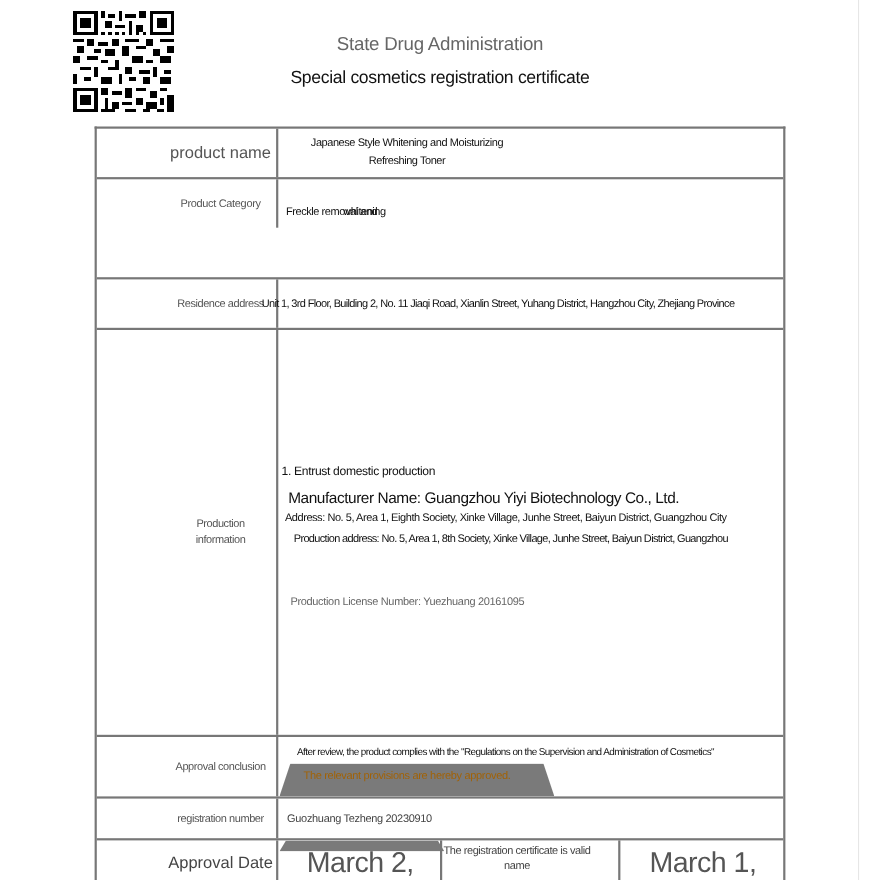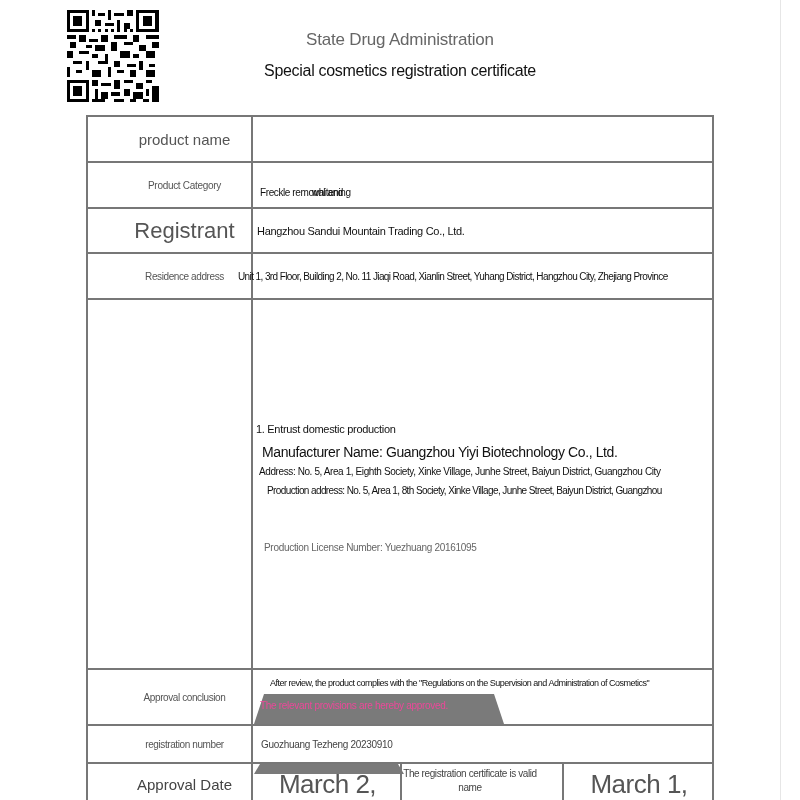--- a/index.html
+++ b/index.html
@@ -8,21 +8,21 @@
   .cond { font-stretch: condensed; }
   .page-edge { position: absolute; left: 780px; top: 0; width: 1px; height: 800px; background: #e6e6e6; }
 
   .qr { position: absolute; left: 65px; top: 10px; width: 95px; height: 92px; }
   .title { position: absolute; left: 230px; top: 30px; width: 340px; text-align: center; font-size: 17px; color: #666; letter-spacing: -0.2px; }
   .subtitle { position: absolute; left: 230px; top: 62px; width: 340px; text-align: center; font-size: 16px; color: #111; letter-spacing: -0.3px; }
 
   .tbl { position: absolute; left: 86px; top: 115px; width: 628px; height: 700px; border: 2px solid #777; border-bottom: none; }
   .row { position: absolute; left: 0; width: 100%; border-top: 2px solid #777; }
   .row.first { border-top: none; }
-  .lbl { position: absolute; left: 0; top: 0; width: 193px; height: 100%; display: flex; align-items: center; justify-content: center; text-align: center; color: #555; }
+  .lbl { position: absolute; left: 16px; top: 0; width: 193px; height: 100%; display: flex; align-items: center; justify-content: center; text-align: center; color: #555; }
   .vline { position: absolute; left: 163px; top: 0; width: 2px; height: 100%; background: #777; }
   .val { position: absolute; left: 166px; top: 0; right: 0; height: 100%; }
 
   .t-xs { font-size: 10px; letter-spacing: -0.4px; }
   .t-sm { font-size: 11px; letter-spacing: -0.3px; }
   .t-md { font-size: 10px; letter-spacing: -0.3px; }
   .t-lg { font-size: 15px; }
   .t-xl { font-size: 22px; }
 
   .banner { position: absolute; background: #7a7a7a; clip-path: polygon(4% 0, 96% 0, 100% 100%, 0 100%); }
@@ -117,61 +117,64 @@
 </svg>
 
 <div class="title cond">State Drug Administration</div>
 <div class="subtitle cond">Special cosmetics registration certificate</div>
 
 <div class="tbl">
 
   <div class="row first" style="top:0; height:44px;">
     <div class="lbl t-lg">product name</div>
     <div class="vline"></div>
+    <div class="val">
+      <div class="t-xs" style="position:absolute; left:26px; top:8px; width:180px; text-align:center;">Japanese Style Whitening and Moisturizing</div>
+      <div class="t-xs" style="position:absolute; left:26px; top:24px; width:180px; text-align:center;">Refreshing Toner</div>
+    </div>
   </div>
 
   <div class="row" style="top:44px; height:46px;">
     <div class="lbl t-md">Product Category</div>
     <div class="vline"></div>
     <div class="val">
       <div class="t-xs" style="position:absolute; left:6px; top:24px;">Freckle removal and</div>
       <div class="t-xs" style="position:absolute; left:30px; top:24px;margin-left:28px;">whitening</div>
     </div>
   </div>
 
-  <div class="row" style="top:90px; height:45px;">
-    <div class="lbl t-xl">Registrant</div>
-    <div class="vline"></div>
-    <div class="val t-sm" style="display:flex; align-items:center; padding-left:3px;">Hangzhou Sandui Mountain Trading Co., Ltd.</div>
-  </div>
 
   <div class="row" style="top:135px; height:46px;">
     <div class="lbl t-xs">Residence address</div>
     <div class="vline"></div>
     <div class="val t-xs" style="display:flex; align-items:center; left:150px; white-space:nowrap; letter-spacing:-0.6px;">Unit 1, 3rd Floor, Building 2, No. 11 Jiaqi Road, Xianlin Street, Yuhang District, Hangzhou City, Zhejiang Province</div>
   </div>
 
   <div class="row" style="top:181px; height:370px;">
+    <div class="lbl t-xs" style="flex-direction:column;">
+      <span>Production</span>
+      <span style="margin-top:4px;">information</span>
+    </div>
     <div class="vline"></div>
     <div class="val">
       <div class="t-sm" style="position:absolute; left:2px; top:123px;">1. Entrust domestic production</div>
       <div style="position:absolute; left:8px; top:144px; font-size:14px; letter-spacing:-0.4px;">Manufacturer Name: Guangzhou Yiyi Biotechnology Co., Ltd.</div>
       <div class="t-xs" style="position:absolute; left:5px; top:166px; white-space:nowrap;">Address: No. 5, Area 1, Eighth Society, Xinke Village, Junhe Street, Baiyun District, Guangzhou City</div>
       <div class="t-xs" style="position:absolute; left:13px; top:185px; white-space:nowrap; letter-spacing:-0.6px;">Production address: No. 5, Area 1, 8th Society, Xinke Village, Junhe Street, Baiyun District, Guangzhou</div>
       <div class="t-md" style="position:absolute; left:10px; top:206px; color:#666;margin-top:36px;">Production License Number: Yuezhuang 20161095</div>
     </div>
   </div>
 
   <div class="row" style="top:551px; height:56px;">
     <div class="lbl t-xs">Approval conclusion</div>
     <div class="vline"></div>
     <div class="val">
       <div style="position:absolute; left:16px; top:8px; font-size:9px; letter-spacing:-0.5px; white-space:nowrap;">After review, the product complies with the "Regulations on the Supervision and Administration of Cosmetics"</div>
       <div class="banner" style="left:0; top:24px; width:250px; height:30px;"></div>
-      <div class="t-md" style="position:absolute; left:6px; top:30px; color:#ec4899;">The relevant provisions are hereby approved.</div>
+      <div class="t-md" style="position:absolute; left:22px; top:30px; color:#a16207;">The relevant provisions are hereby approved.</div>
     </div>
   </div>
 
   <div class="row" style="top:607px; height:38px;">
     <div class="lbl t-xs">registration number</div>
     <div class="vline"></div>
     <div class="val t-md" style="display:flex; align-items:center; padding-left:7px; color:#444;">Guozhuang Tezheng 20230910</div>
   </div>
 
   <div class="row" style="top:645px; height:55px;">

